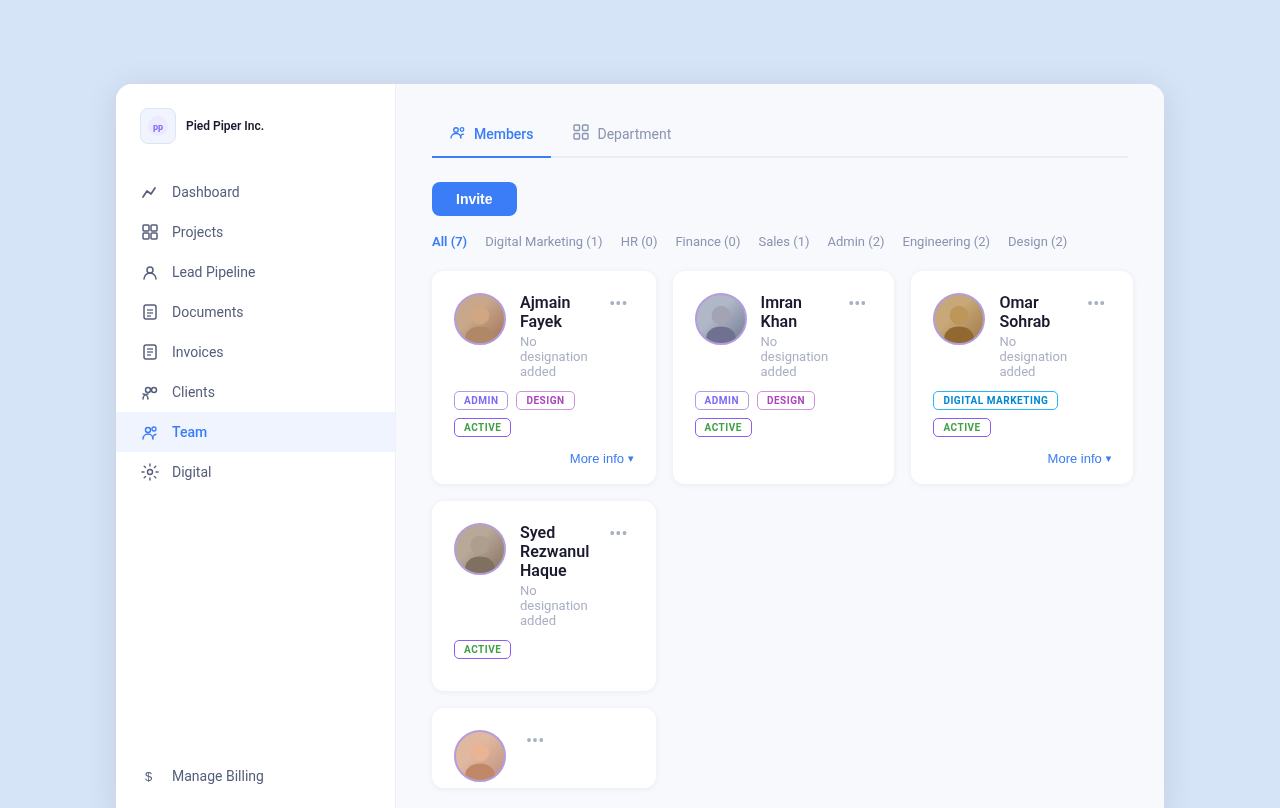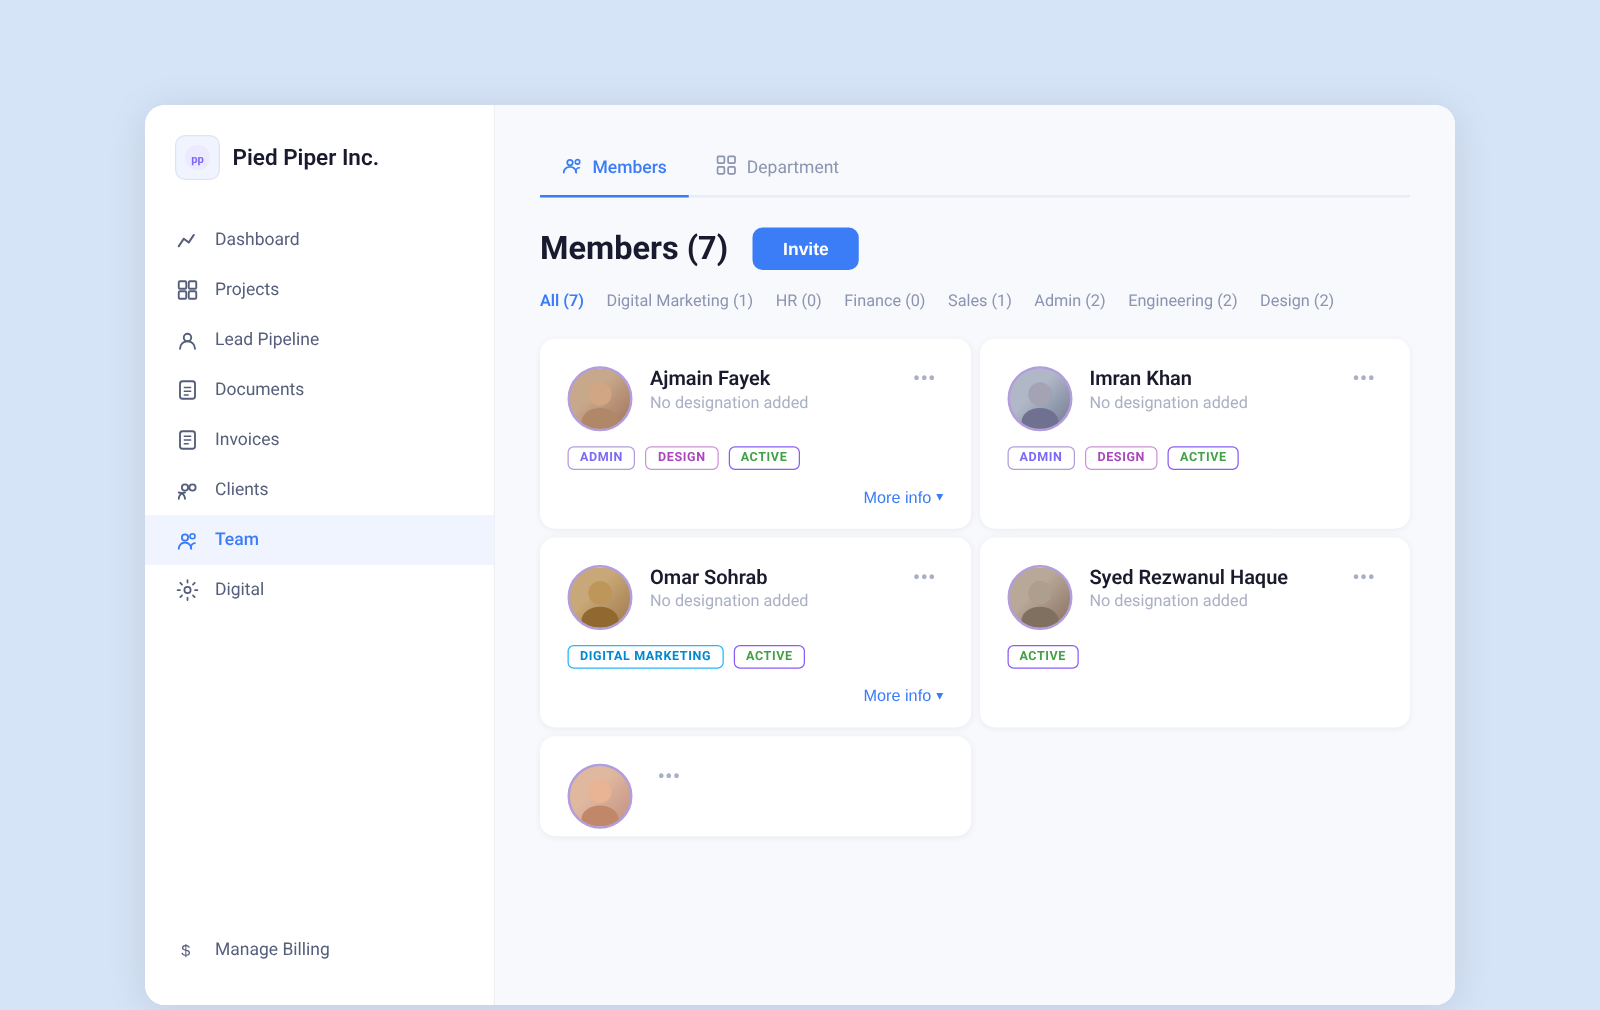--- a/index.html
+++ b/index.html
@@ -45,21 +45,21 @@
       border-radius: 8px;
       display: flex;
       align-items: center;
       justify-content: center;
       font-size: 10px;
       color: #7c6af7;
       font-weight: bold;
       border: 1px solid #e0e4f0;
     }
     .brand-name {
-      font-size: 18px;
+      font-size: 12px;
       font-weight: 600;
       color: #1a1a2e;
     }
     .nav-section {
       flex: 1;
     }
     .nav-item {
       display: flex;
       align-items: center;
       gap: 12px;
@@ -148,22 +148,22 @@
       gap: 18px;
       flex-wrap: wrap;
       margin-bottom: 22px;
       font-size: 13px;
       color: #8b94b0;
     }
     .filter-item { cursor: pointer; }
     .filter-item.active { color: #3b7cf7; font-weight: 600; }
     .members-grid {
       display: grid;
-      grid-template-columns: 1fr 1fr;
-      gap: 7px;
+      grid-template-columns: 1fr 1fr 1fr;
+      gap: 17px;
     }
     .member-card {
       background: #fff;
       border-radius: 12px;
       padding: 22px 22px 18px 22px;
       box-shadow: 0 1px 6px rgba(0,0,0,0.06);
       position: relative;
     }
     .member-card-header {
       display: flex;
@@ -379,21 +379,20 @@
             <rect x="9.5" y="1" width="5.5" height="5.5" rx="1" stroke="#8b94b0" stroke-width="1.4"></rect>
             <rect x="1" y="9.5" width="5.5" height="5.5" rx="1" stroke="#8b94b0" stroke-width="1.4"></rect>
             <rect x="9.5" y="9.5" width="5.5" height="5.5" rx="1" stroke="#8b94b0" stroke-width="1.4"></rect>
           </svg>
         </span>
         <span>Department</span>
       </div>
     </div>
 
     <div class="page-header">
-      <h1 class="page-title">Members (7)</h1>
       <button class="invite-btn">Invite</button>
     </div>
 
     <div class="filter-bar">
       <span class="filter-item active">All (7)</span>
       <span class="filter-item">Digital Marketing (1)</span>
       <span class="filter-item">HR (0)</span>
       <span class="filter-item">Finance (0)</span>
       <span class="filter-item">Sales (1)</span>
       <span class="filter-item">Admin (2)</span>

